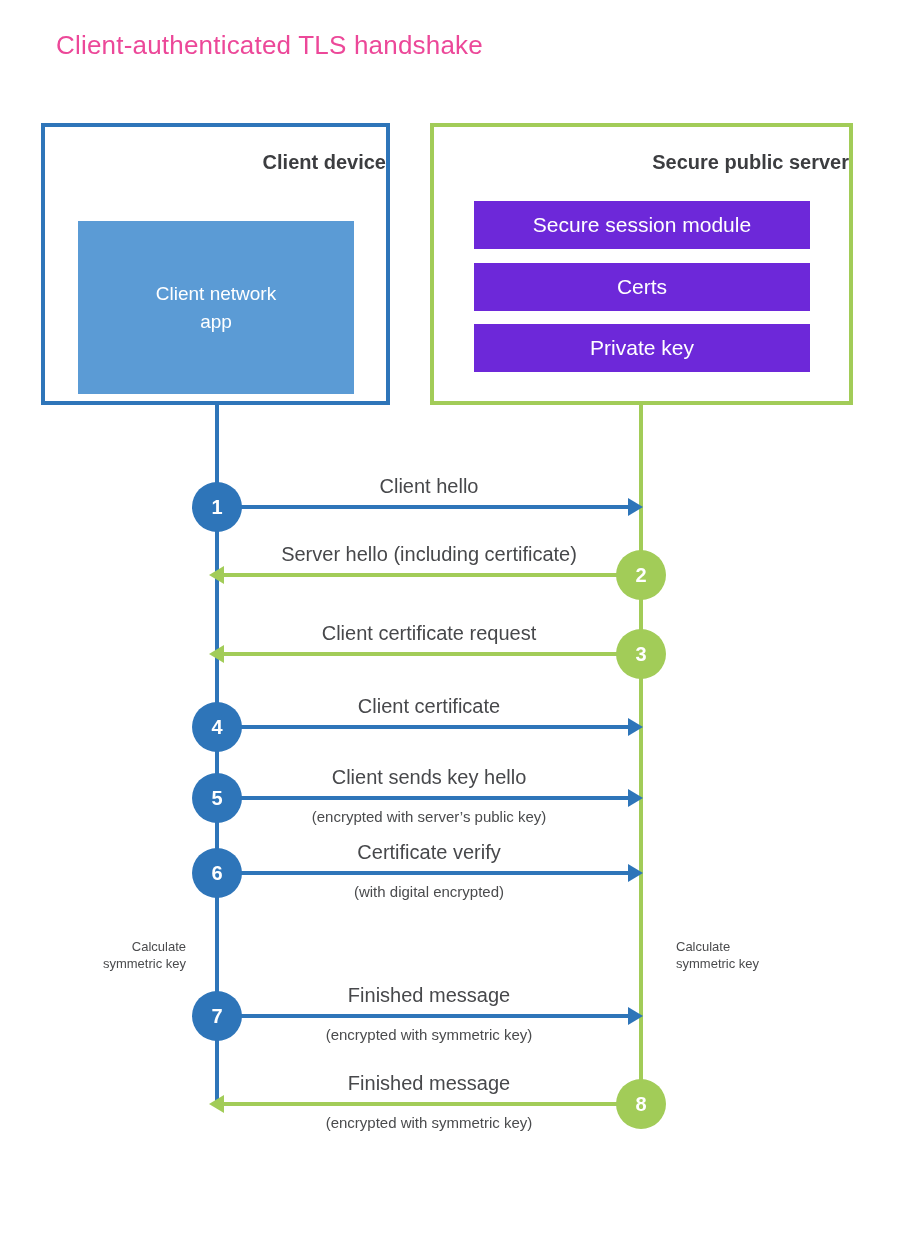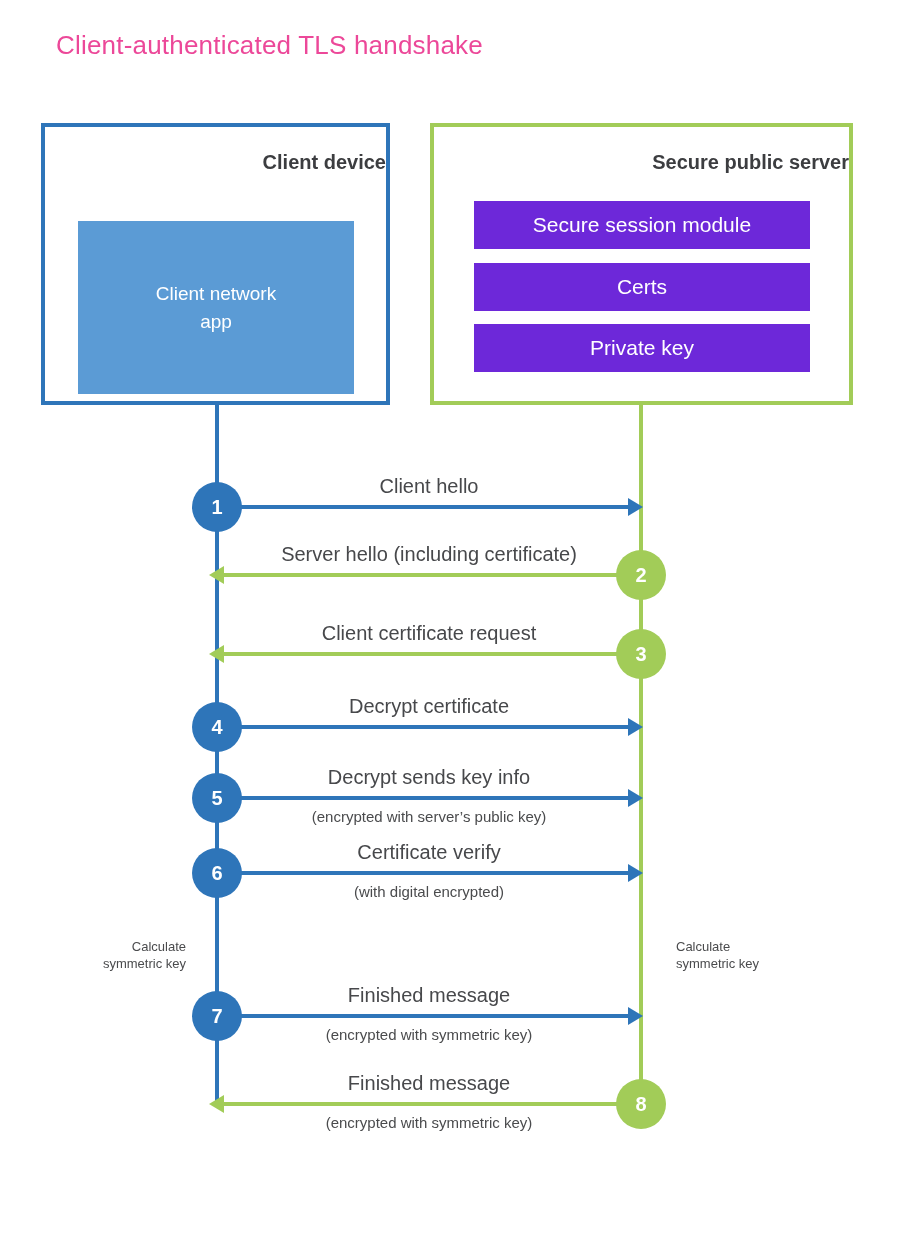--- a/index.html
+++ b/index.html
@@ -118,30 +118,30 @@
   <div class="msg" style="top:654px">
     <div class="lbl">Client certificate request</div>
     <div class="line green to-left"></div>
     <div class="head left"></div>
     <div class="circle green">
         <span>3</span>
       </div>
   </div>
 
   <div class="msg" style="top:727px">
-    <div class="lbl">Decrypt certificate</div>
+    <div class="lbl">Client certificate</div>
     <div class="line blue to-right"></div>
     <div class="head right"></div>
     <div class="circle blue">
         <span>4</span>
       </div>
   </div>
 
   <div class="msg" style="top:798px">
-    <div class="lbl">Decrypt sends key info</div>
+    <div class="lbl">Client sends key hello</div>
     <div class="line blue to-right"></div>
     <div class="head right"></div>
     <div class="circle blue">
         <span>5</span>
       </div>
     <div class="sub">(encrypted with server’s public key)</div>
   </div>
 
   <div class="msg" style="top:873px">
     <div class="lbl">Certificate verify</div>

